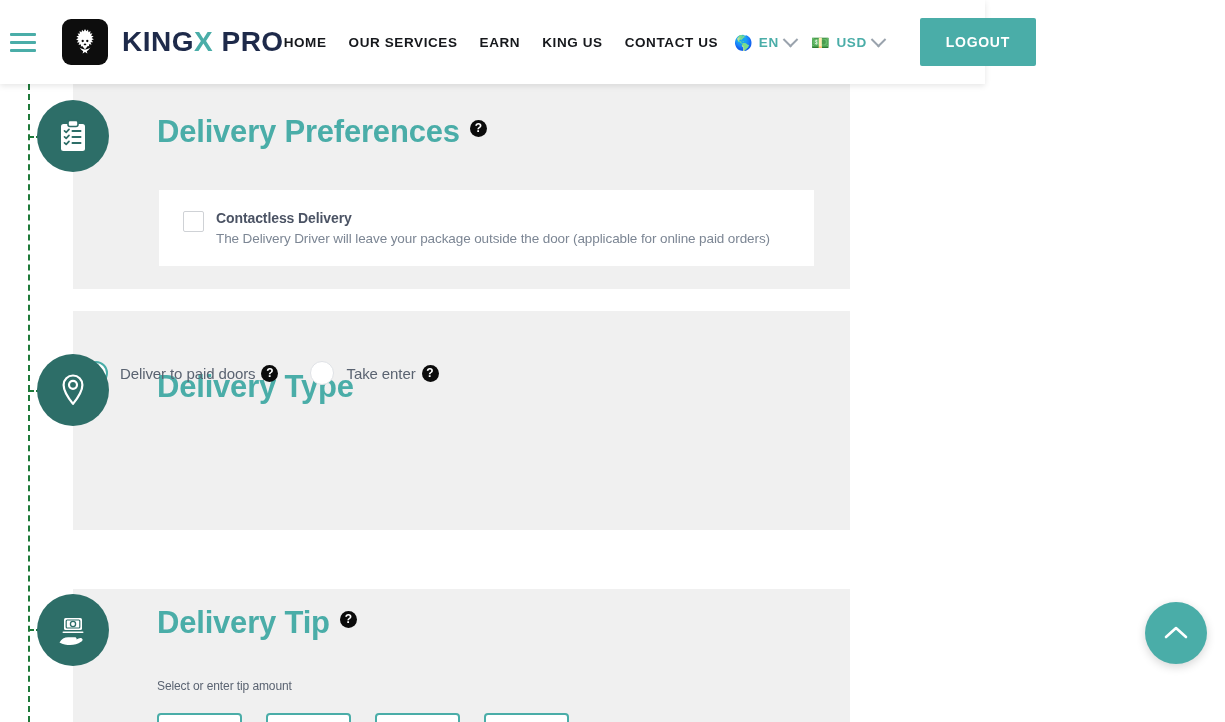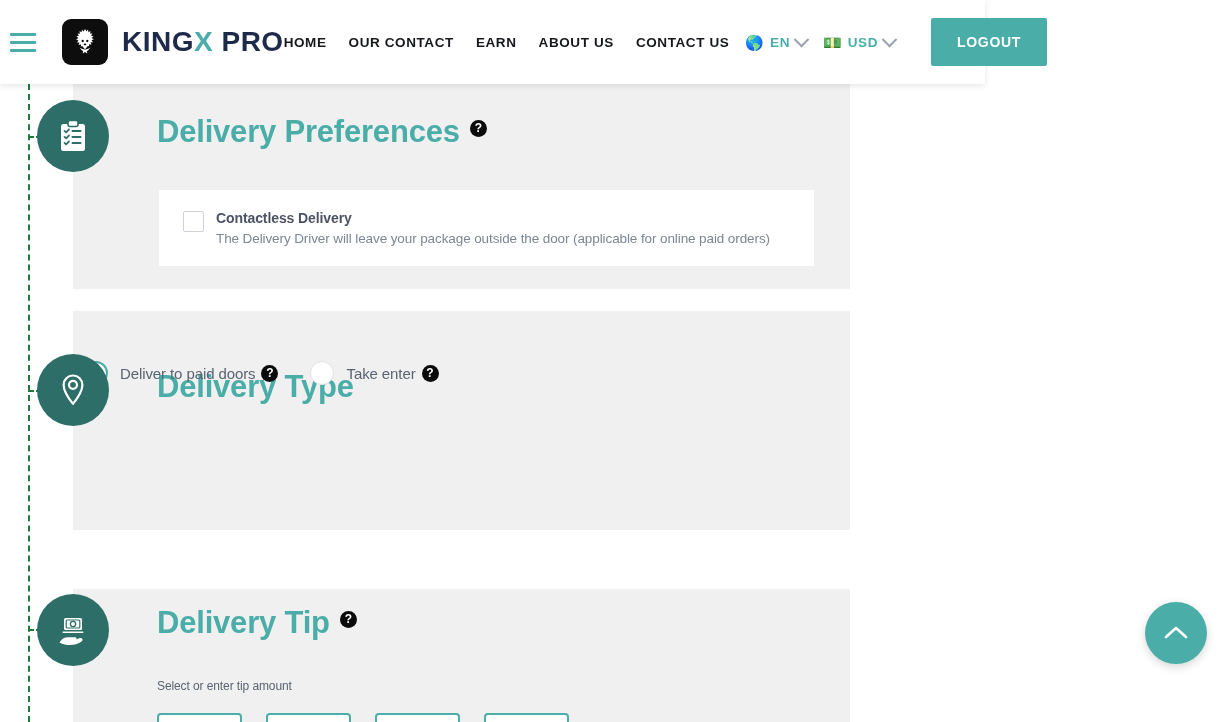--- a/index.html
+++ b/index.html
@@ -223,23 +223,23 @@
         </g>
       </svg>
     </div>
     <div class="brand-name">
       <span>KING</span><span class="x">X</span><span> PRO</span>
     </div>
   </div>
 
   <nav class="nav">
     <a class="nav-link">HOME</a>
-    <a class="nav-link">OUR CONTACT</a>
+    <a class="nav-link">OUR SERVICES</a>
     <a class="nav-link">EARN</a>
-    <a class="nav-link">ABOUT US</a>
+    <a class="nav-link">KING US</a>
     <a class="nav-link">CONTACT US</a>
 
     <div class="selector">
       <span class="flag">🌎</span>
       <span class="sel-label">EN</span>
       <span class="chev"></span>
     </div>
 
     <div class="selector">
       <span class="flag">💵</span>

